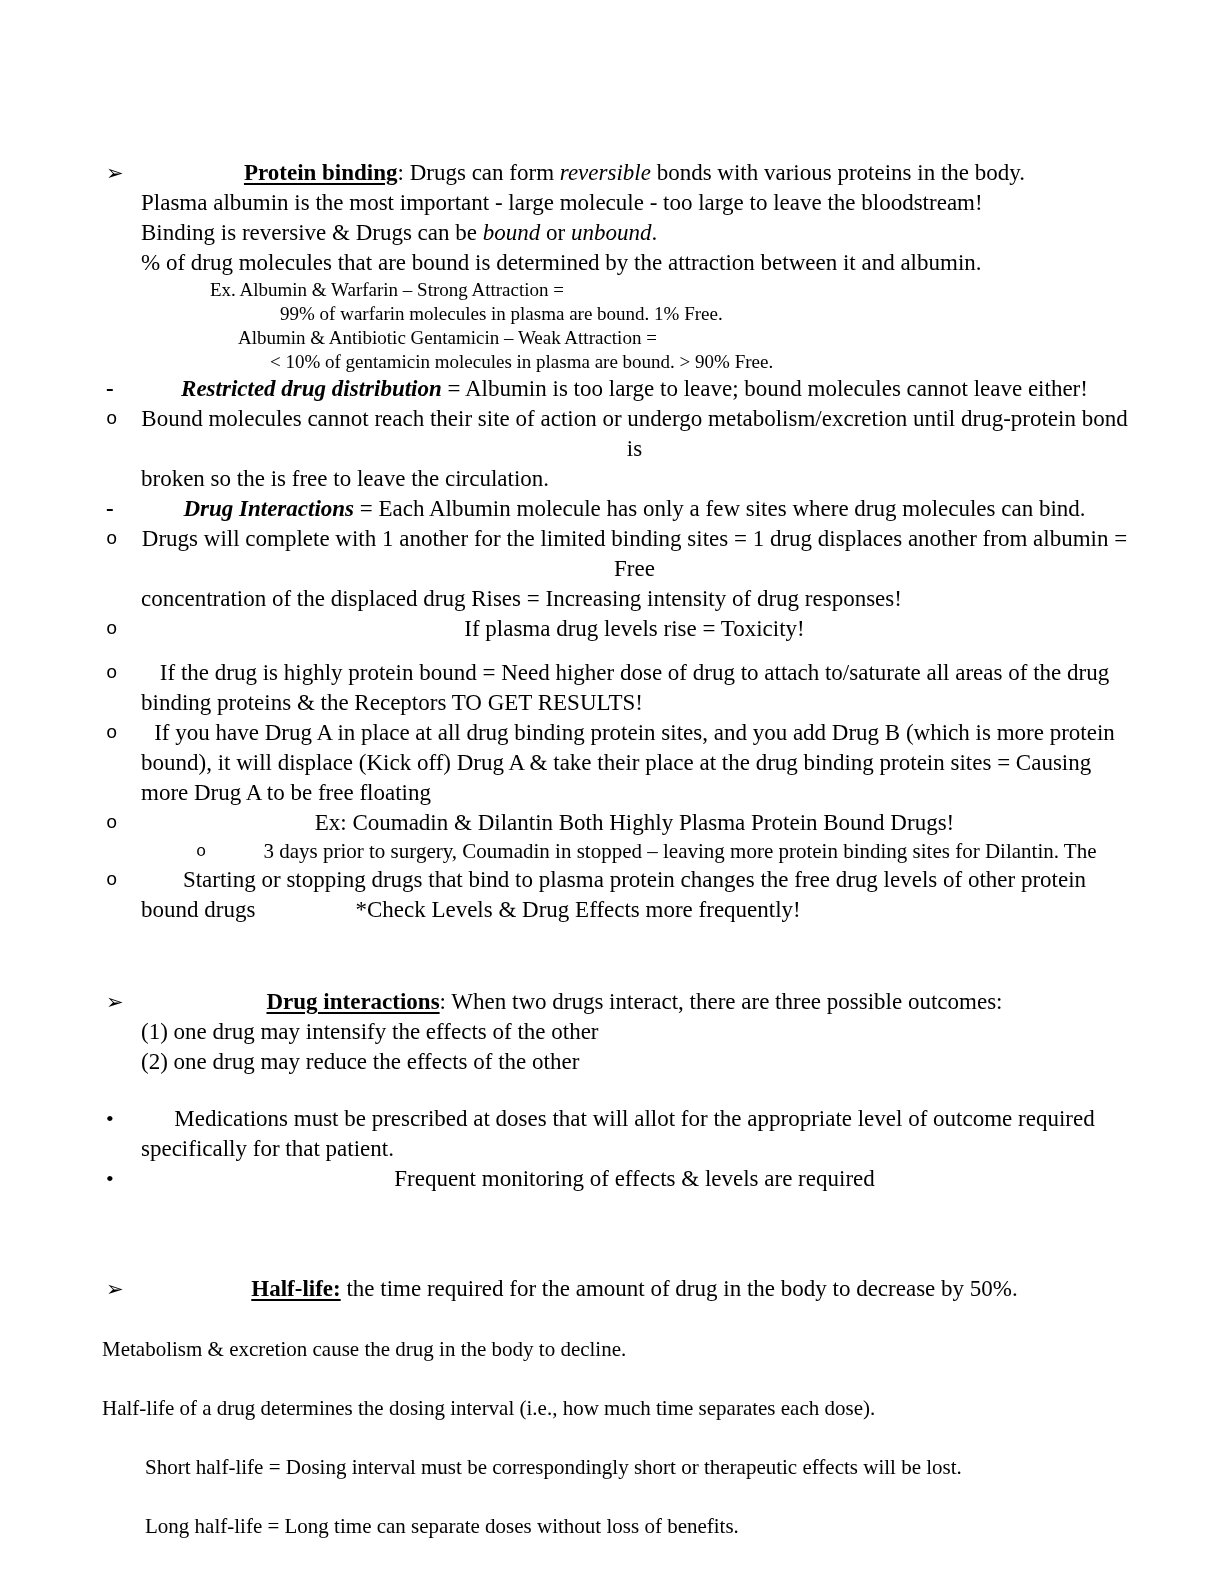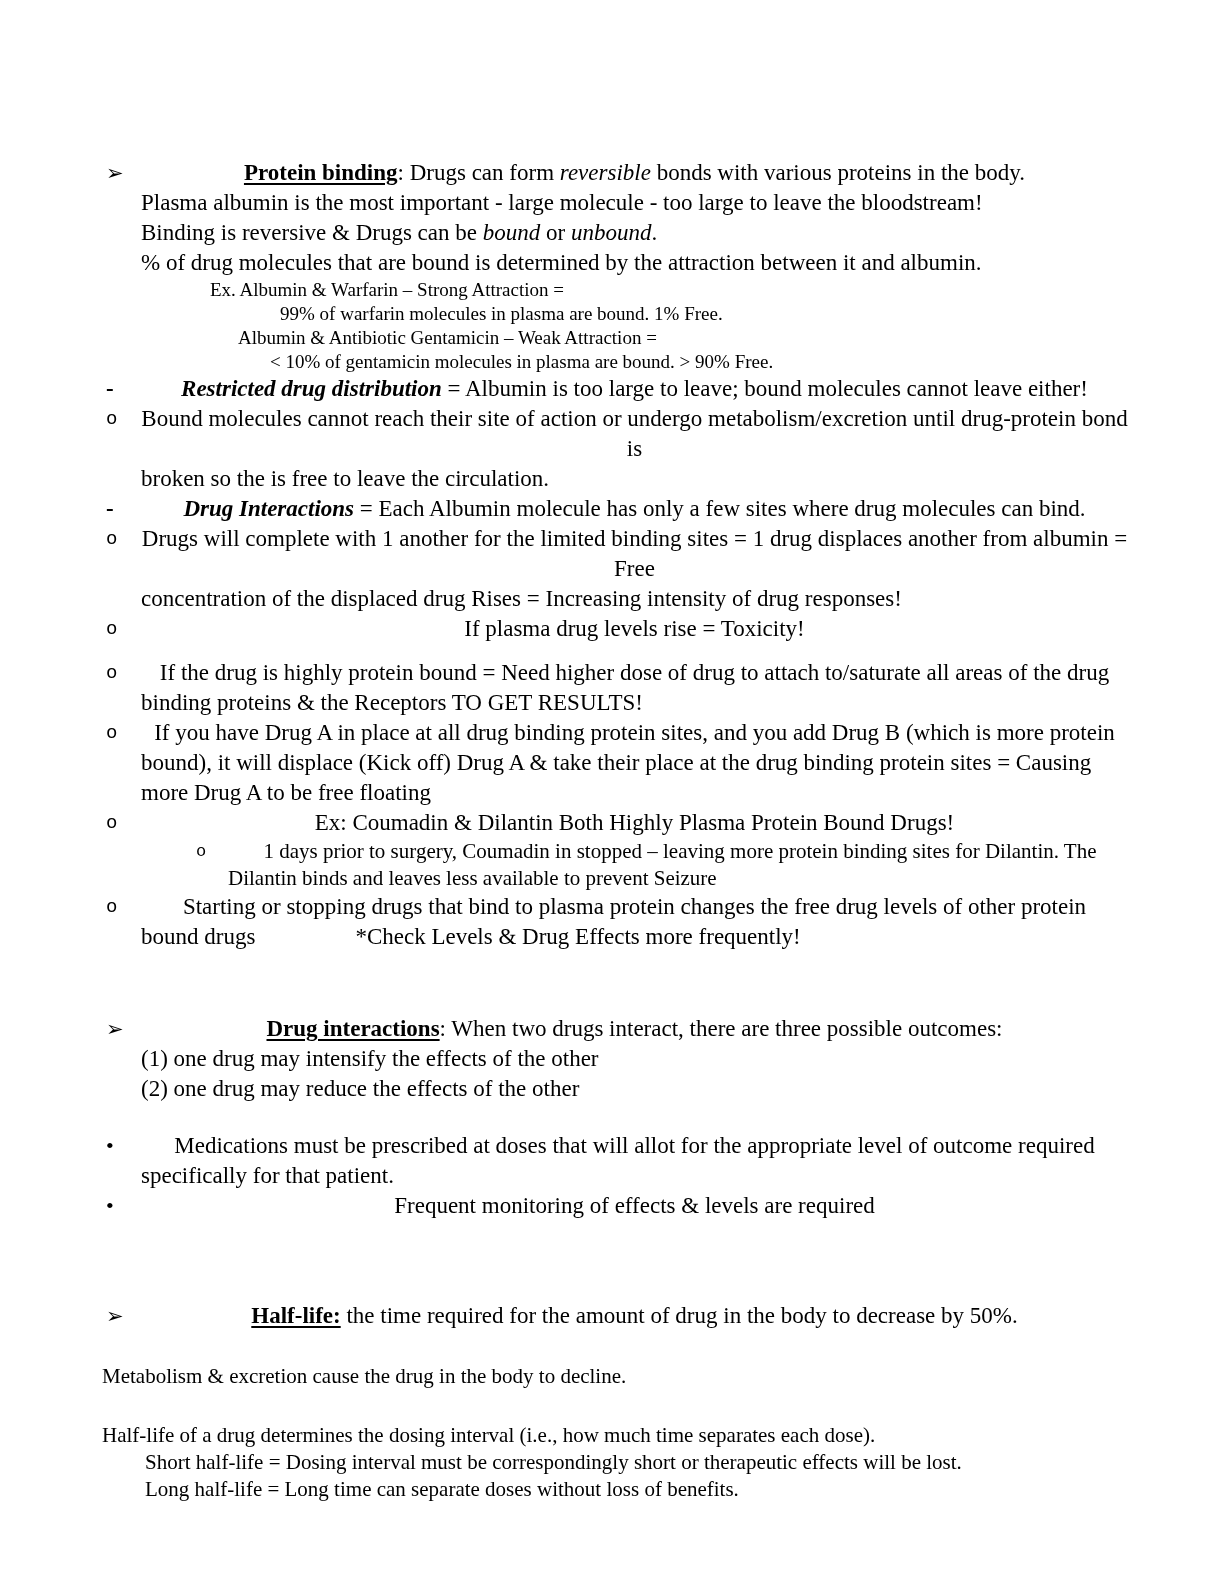--- a/index.html
+++ b/index.html
@@ -37,21 +37,21 @@
   
   .ind-l1  { padding-left: 0; }
   .ind-l1t { padding-left: 39px; }
   .ind-l2  { padding-left: 88px; }
   .ind-l2t { padding-left: 126px; }
   .ind-ex1 { padding-left: 108px; }
   .ind-ex2 { padding-left: 178px; }
   .ind-ex1b{ padding-left: 136px; }
   .ind-ex2b{ padding-left: 168px; }
   .ind-m0  { padding-left: 0; margin-top: 32px; }
-  .ind-sh  { padding-left: 43px; }
+  .ind-sh  { padding-left: 43px; margin-top: 32px; }
   .ind-l2 .marker { flex: 0 0 38px; padding-left: 6px; }
 
   
   .size-ex { font-size: 19px; line-height: 24px; }
   .size-hl { font-size: 21px; line-height: 27px; }
   .size-hl.li .marker-circle { font-size: 17px; }
 
   .b { font-weight: bold; }
   .i { font-style: italic; }
   .u { text-decoration: underline; text-decoration-thickness: 2px; text-underline-offset: 3px; }
@@ -105,23 +105,22 @@
         <span class="text"><span>If you have Drug A in place at all drug binding protein sites, and you add Drug B (which is more protein</span></span>
       </div>
       <div class="block ind-l1t size-main"><span>bound), it will displace (Kick off) Drug A &amp; take their place at the drug binding protein sites = Causing</span></div>
       <div class="block ind-l1t size-main"><span>more Drug A to be free floating</span></div>
       <div class="block ind-l1 size-main li">
         <span class="marker marker-circle">o</span>
         <span class="text"><span>Ex: Coumadin &amp; Dilantin Both Highly Plasma Protein Bound Drugs!</span></span>
       </div>
       <div class="block ind-l2 size-hl li">
         <span class="marker marker-circle">o</span>
-        <span class="text"><span>1 days prior to surgery, Coumadin in stopped – leaving more protein binding sites for Dilantin. The</span></span>
+        <span class="text"><span>3 days prior to surgery, Coumadin in stopped – leaving more protein binding sites for Dilantin. The</span></span>
       </div>
-      <div class="block ind-l2t size-hl"><span>Dilantin binds and leaves less available to prevent Seizure</span></div>
       <div class="block ind-l1 size-main li">
         <span class="marker marker-circle">o</span>
         <span class="text"><span>Starting or stopping drugs that bind to plasma protein changes the free drug levels of other protein</span></span>
       </div>
       <div class="block ind-l1t size-main"><span>bound drugs</span><span class="tabgap" style="width: 100px;"></span><span>*Check Levels &amp; Drug Effects more frequently!</span></div>
       <div class="block ind-l1 size-main li" style="margin-top: 62px;">
         <span class="marker marker-arrow">➢</span>
         <span class="text"><span class="b u">Drug interactions</span><span>: When two drugs interact, there are three possible outcomes:</span></span>
       </div>
       <div class="block ind-l1t size-main"><span>(1) one drug may intensify the effects of the other</span></div>

